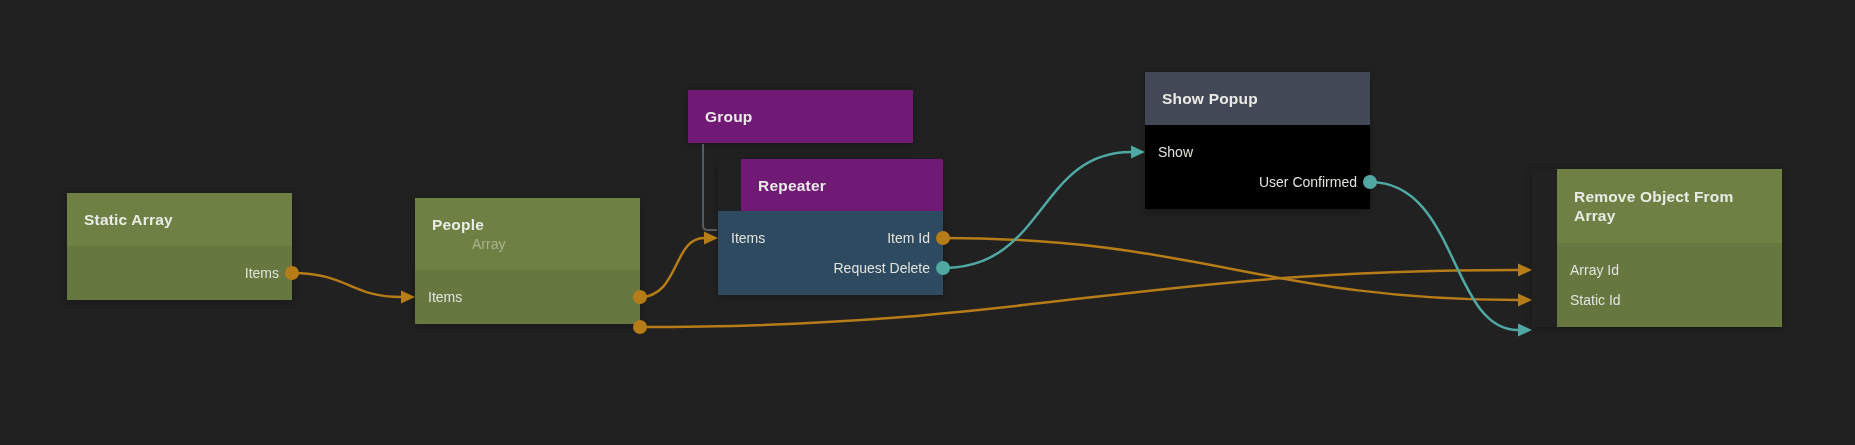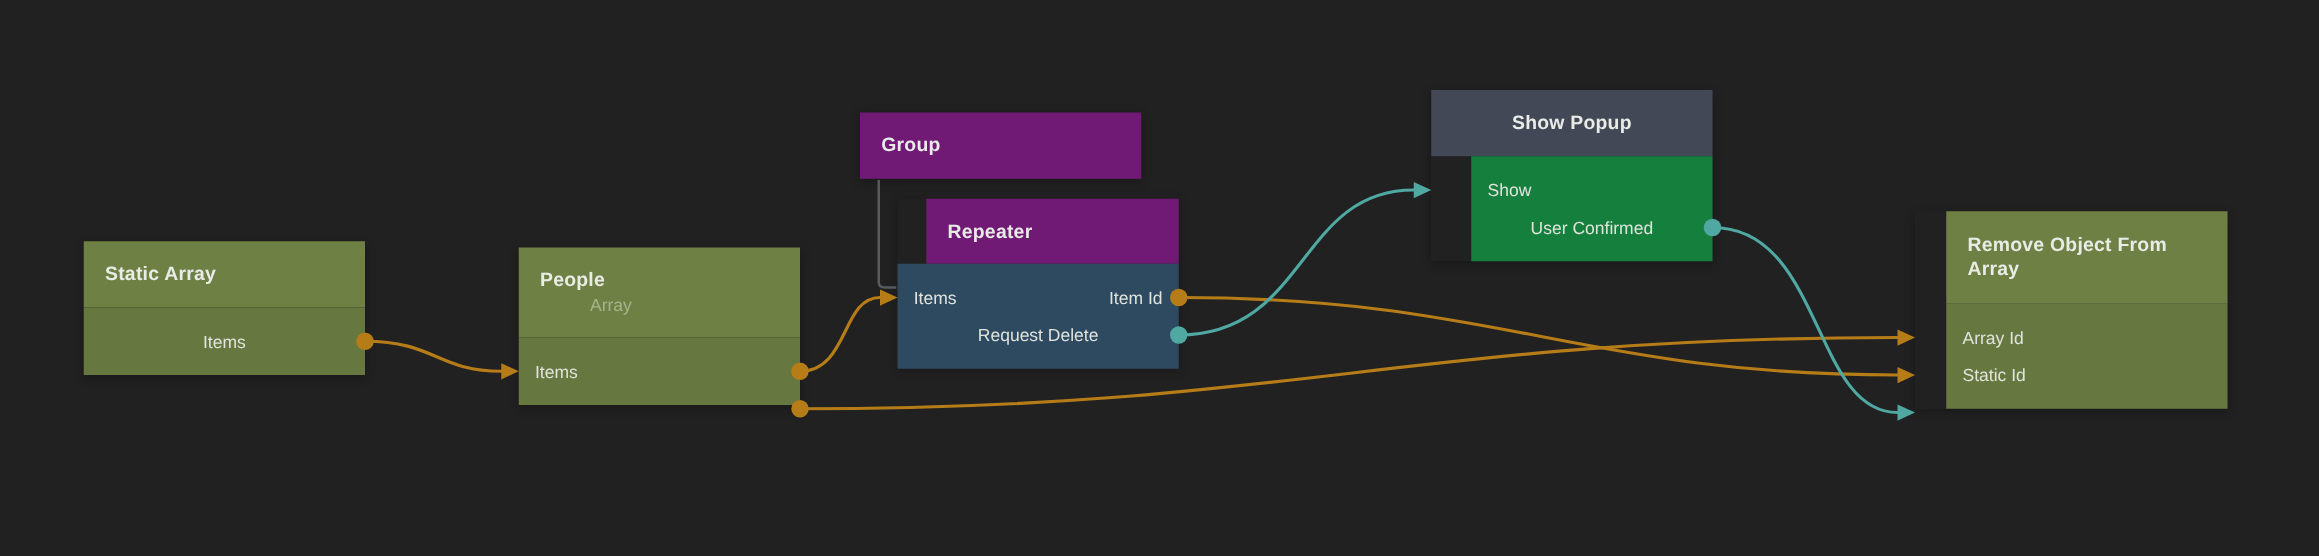--- a/index.html
+++ b/index.html
@@ -39,28 +39,28 @@
   }
   .node-body { padding: 12px 0 12px; }
   .port-row {
     height: 30px;
     display: flex;
     align-items: center;
     padding: 0 13px;
     font-size: 14px;
     color: #e1e3dc;
   }
-  .port-row.right { justify-content: center; }
+  .port-row.right { justify-content: flex-end; }
   .port-row.split { justify-content: space-between; }
   .green .node-header { background: #6e8043; }
   .green .node-body   { background: #66773f; }
   .blue  .node-header { background: #701a75; }
   .blue  .node-body   { background: #2d4a61; }
-  .slate .node-header { background: #434857; text-align: center; }
-  .slate .node-body   { background: #15803d; margin-left: 32px; }
+  .slate .node-header { background: #434857; }
+  .slate .node-body   { background: #000000; }
   .wires {
     position: absolute;
     left: 0; top: 0;
     pointer-events: none;
   }
 </style>
 </head>
 <body>
 
 <div class="canvas">

